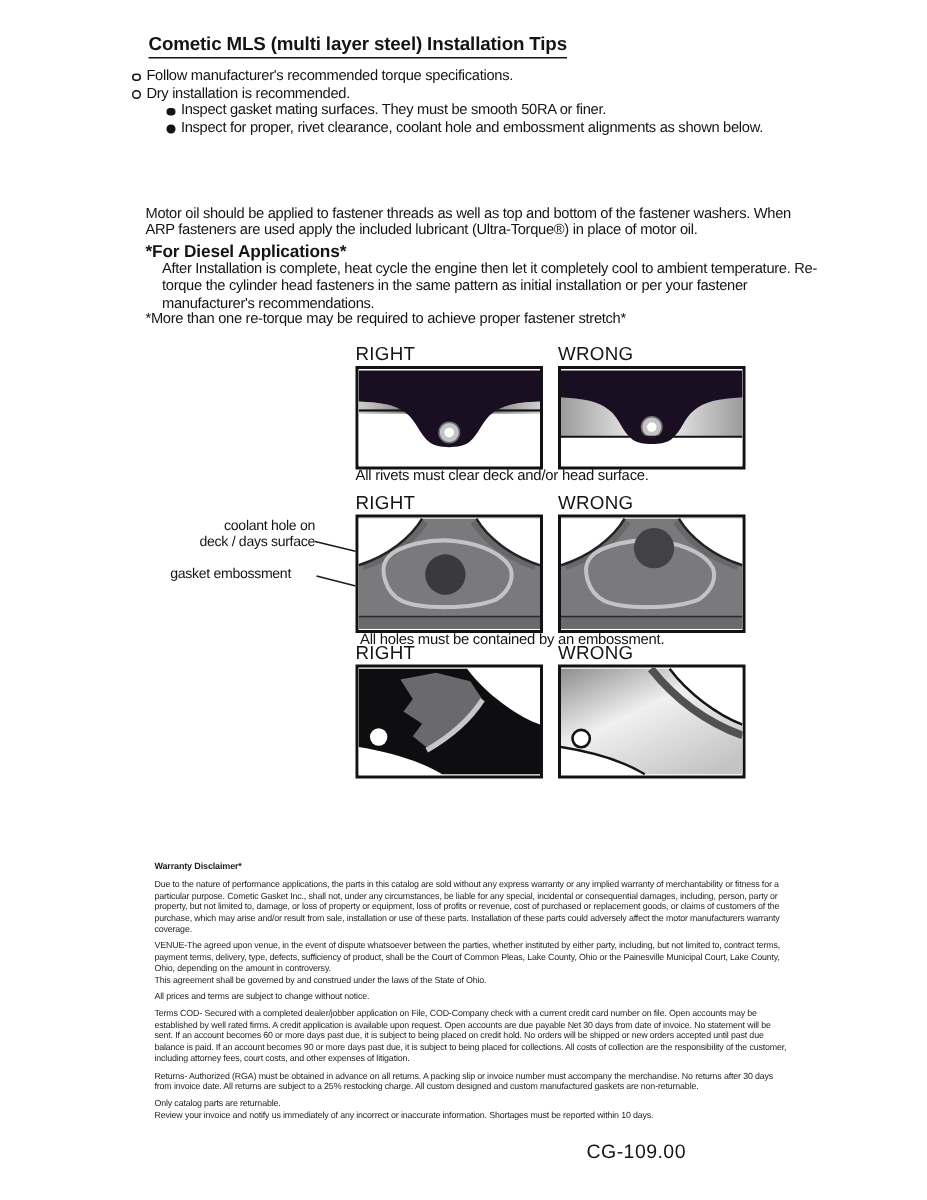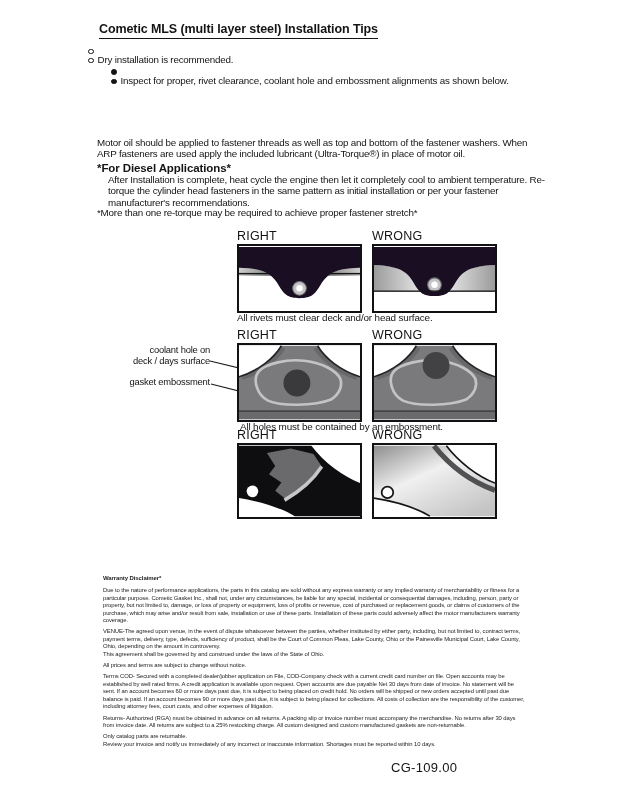--- a/index.html
+++ b/index.html
@@ -36,27 +36,29 @@
 </head>
 <body>
 
 <div class="page">
 
   <div class="abs title">Cometic MLS (multi layer steel) Installation Tips</div>
 
   <div class="abs bullets">
     <div class="brow">
       <span class="mark open"></span>
+      <span>Follow manufacturer's recommended torque specifications.</span>
     </div>
     <div class="brow">
       <span class="mark open"></span>
       <span>Dry installation is recommended.</span>
     </div>
     <div class="brow sub">
       <span class="mark fill"></span>
+      <span>Inspect gasket mating surfaces.  They must be smooth 50RA or finer.</span>
     </div>
     <div class="brow sub">
       <span class="mark fill"></span>
       <span>Inspect for proper, rivet clearance, coolant hole and embossment alignments as shown below.</span>
     </div>
   </div>
 
   <div class="abs h2">*For Diesel Applications*</div>
   <div class="abs para p1">Motor oil should be applied to fastener threads as well as top and bottom of the fastener washers. When ARP fasteners are used apply the included lubricant (Ultra-Torque®) in place of motor oil.</div>
   <div class="abs para p2">After Installation is complete, heat cycle the engine then let it completely cool to ambient temperature. Re-torque the cylinder head fasteners in the same pattern as initial installation or per your fastener manufacturer's recommendations.</div>
@@ -105,21 +107,21 @@
     <rect x="0" y="42.1" width="117" height="1.3" fill="#141416"></rect>
   </svg>
 
   <div class="abs cap" style="left:237px;top:312px">All rivets must clear deck and/or head surface.</div>
 
   <div class="abs dlab" style="left:237px;top:328px">RIGHT</div>
   <div class="abs dlab" style="left:372px;top:328px">WRONG</div>
 
   <div class="abs ann prelines" style="right:408px;top:344px">coolant hole on
 deck / days surface</div>
-  <div class="abs ann" style="right:408px;top:376px">gasket embossment</div>
+  <div class="abs ann" style="right:424px;top:376px">gasket embossment</div>
 
   <svg class="abs" style="left:204px;top:340px" width="100" height="65" viewBox="0 0 100 65">
     <defs>
       <marker id="arr" markerWidth="7" markerHeight="7" refX="5" refY="3.5" orient="auto">
         <path d="M0,0 L6,3.5 L0,7 Z" fill="#1c1c1e"></path>
       </marker>
     </defs>
     <line x1="6" y1="21" x2="89" y2="41" stroke="#1c1c1e" stroke-width="1.2" marker-end="url(#arr)"></line>
     <line x1="7" y1="44" x2="58" y2="57" stroke="#1c1c1e" stroke-width="1.2"></line>
   </svg>

